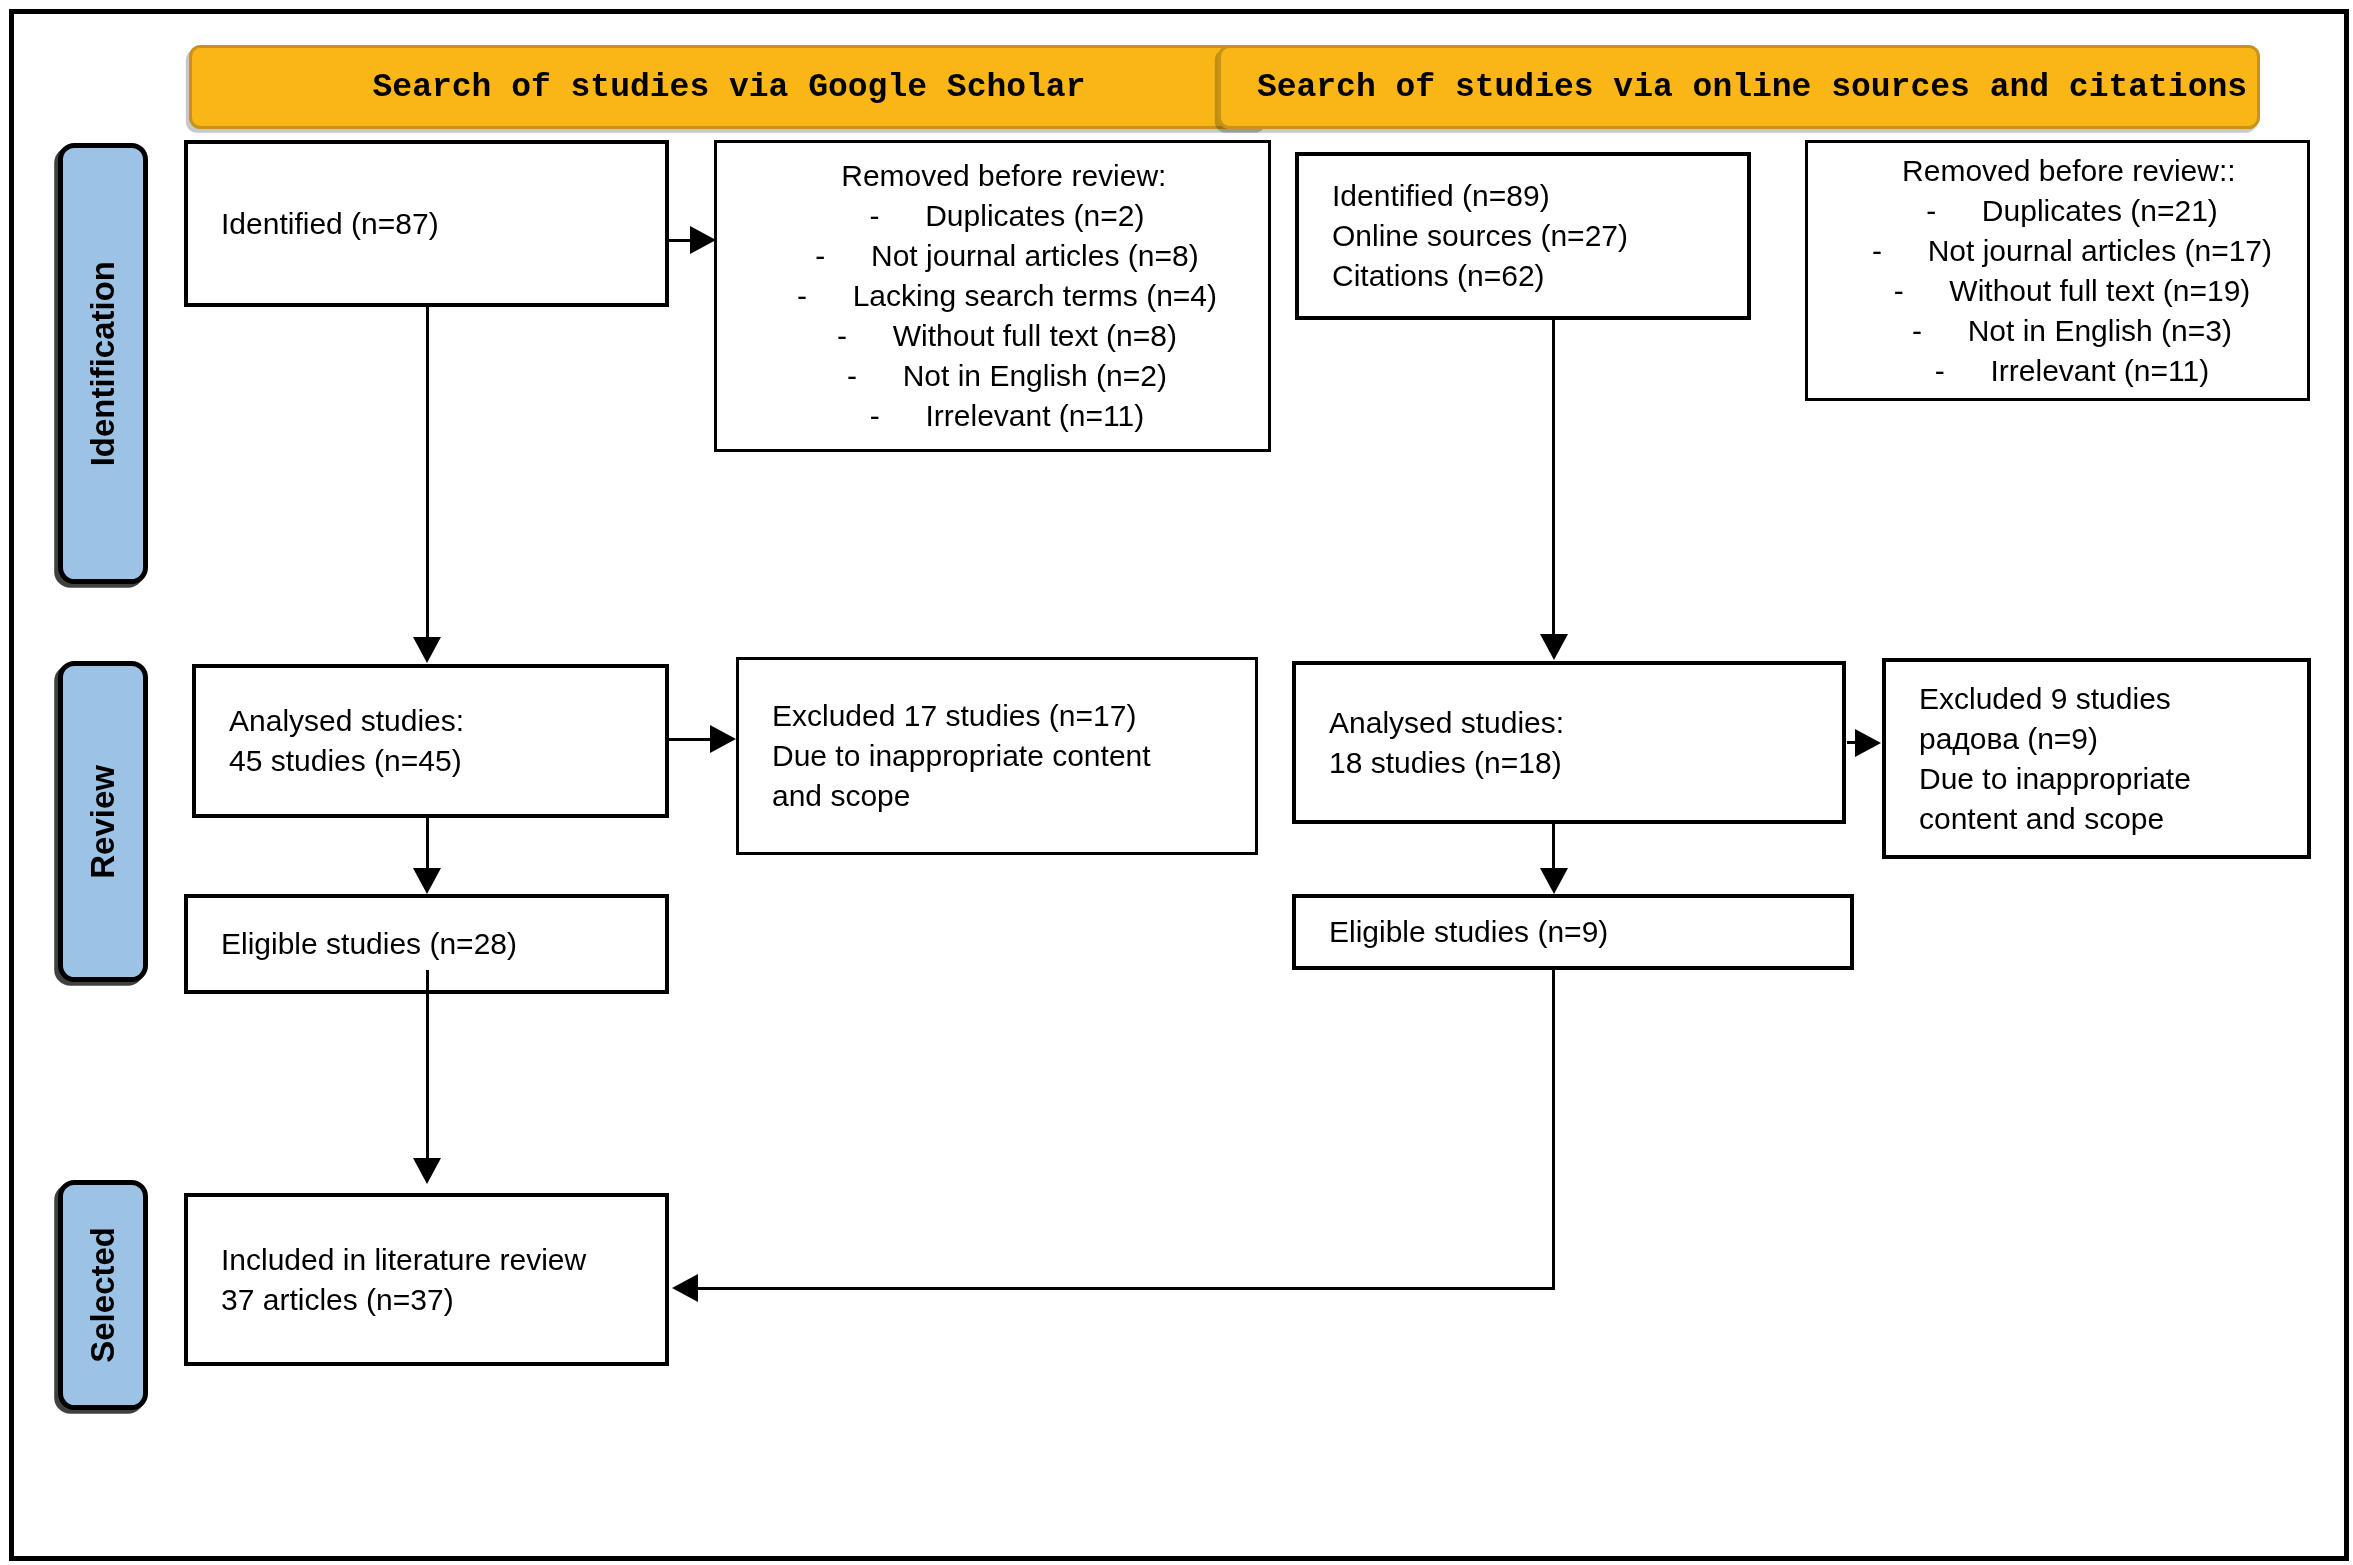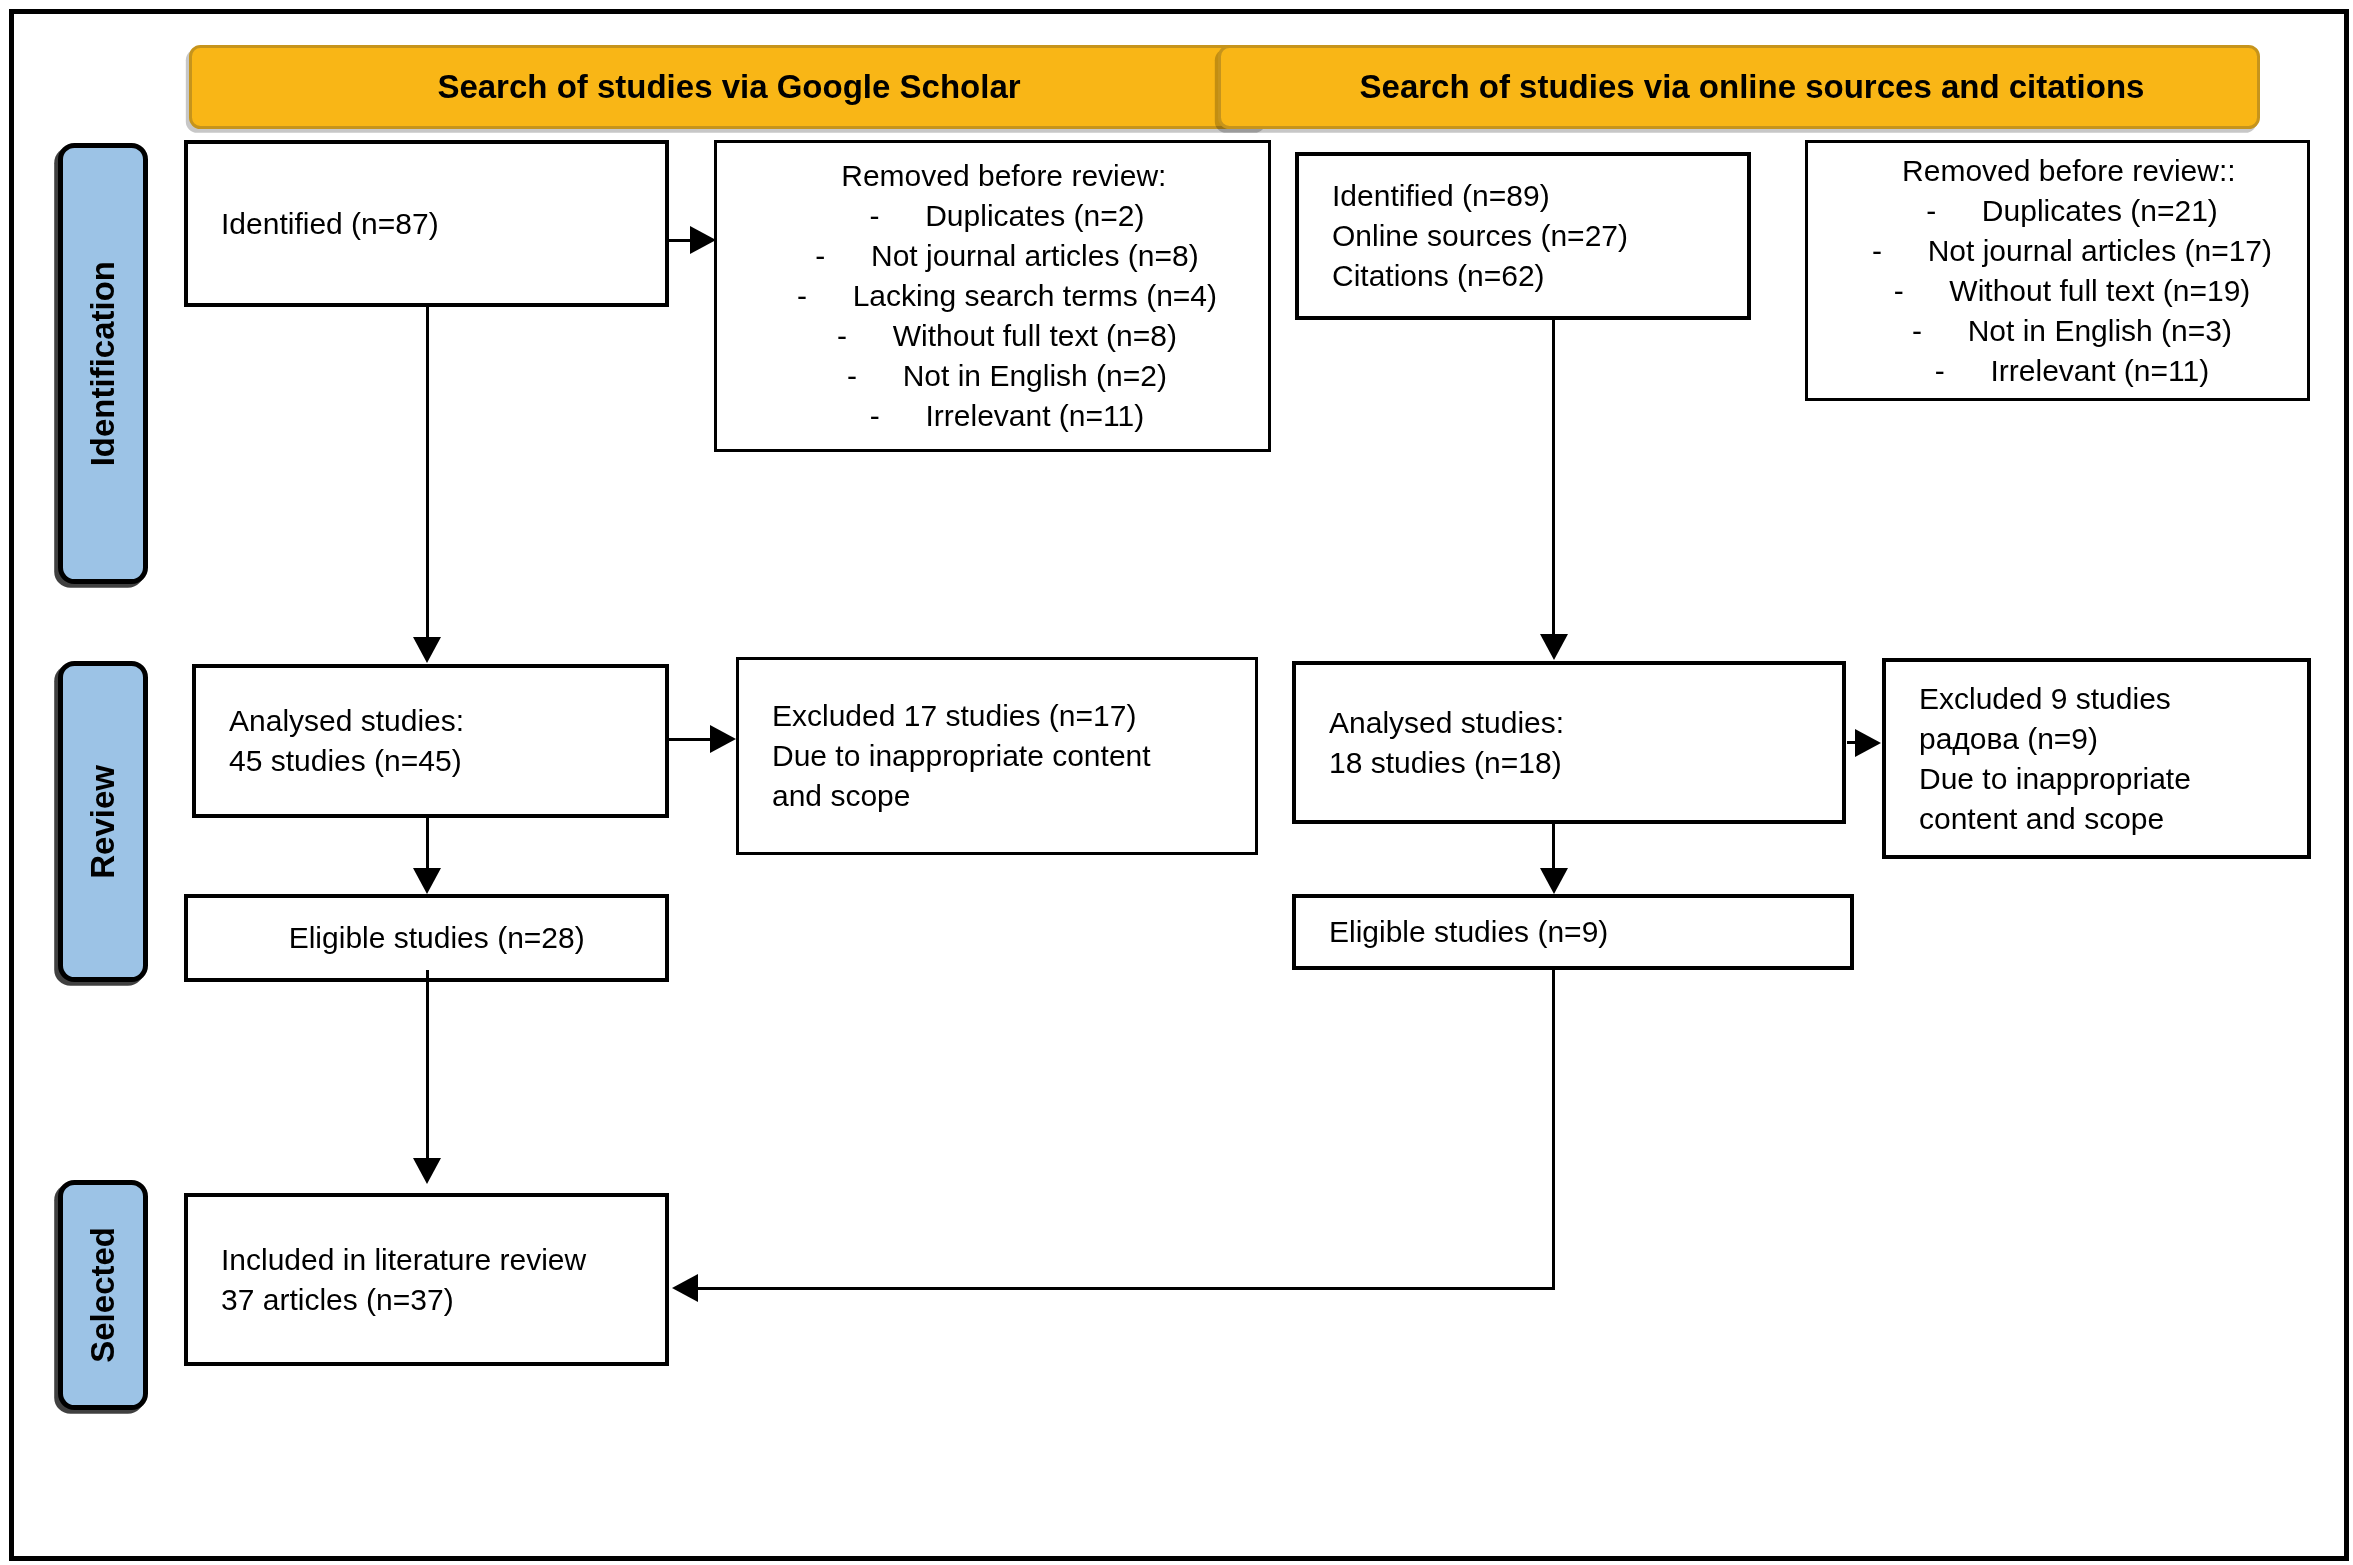--- a/index.html
+++ b/index.html
@@ -17,20 +17,21 @@
   }
   .hdr{
     position:absolute;
     background:#F9B616;
     border:3.2px solid #C6941C;
     border-radius:11.4px;
     box-shadow:-3.2px 3.8px 0 rgba(0,0,0,0.22);
     display:flex;align-items:center;justify-content:center;
     font-weight:bold;font-size:33px;
     text-align:right;
+    font-family:Liberation Mono, monospace;
   }
   .stage{
     position:absolute;
     background:#9CC3E6;
     border:5px solid #000;
     border-radius:16.4px;
     box-shadow:-3.8px 3.8px 0 rgba(0,0,0,0.75);
     display:flex;align-items:center;justify-content:center;
     font-weight:bold;font-size:33px;
   }
@@ -145,21 +146,21 @@
   </div>
 
   <div class="box thin" style="left:736px;top:657px;width:522px;height:198px;">
     <div class="pad">
       <div>Excluded 17 studies (n=17)</div>
       <div>Due to inappropriate content</div>
       <div>and scope</div>
     </div>
   </div>
 
-  <div class="box" style="left:184px;top:894px;width:485px;height:88px;text-align:center;">
+  <div class="box" style="left:184px;top:894px;width:485px;height:100px;">
     <div class="pad">
       <div>Eligible studies (n=28)</div>
     </div>
   </div>
 
   <div class="box" style="left:184px;top:1193px;width:485px;height:173px;">
     <div class="pad">
       <div>Included in literature review</div>
       <div>37 articles (n=37)</div>
     </div>

